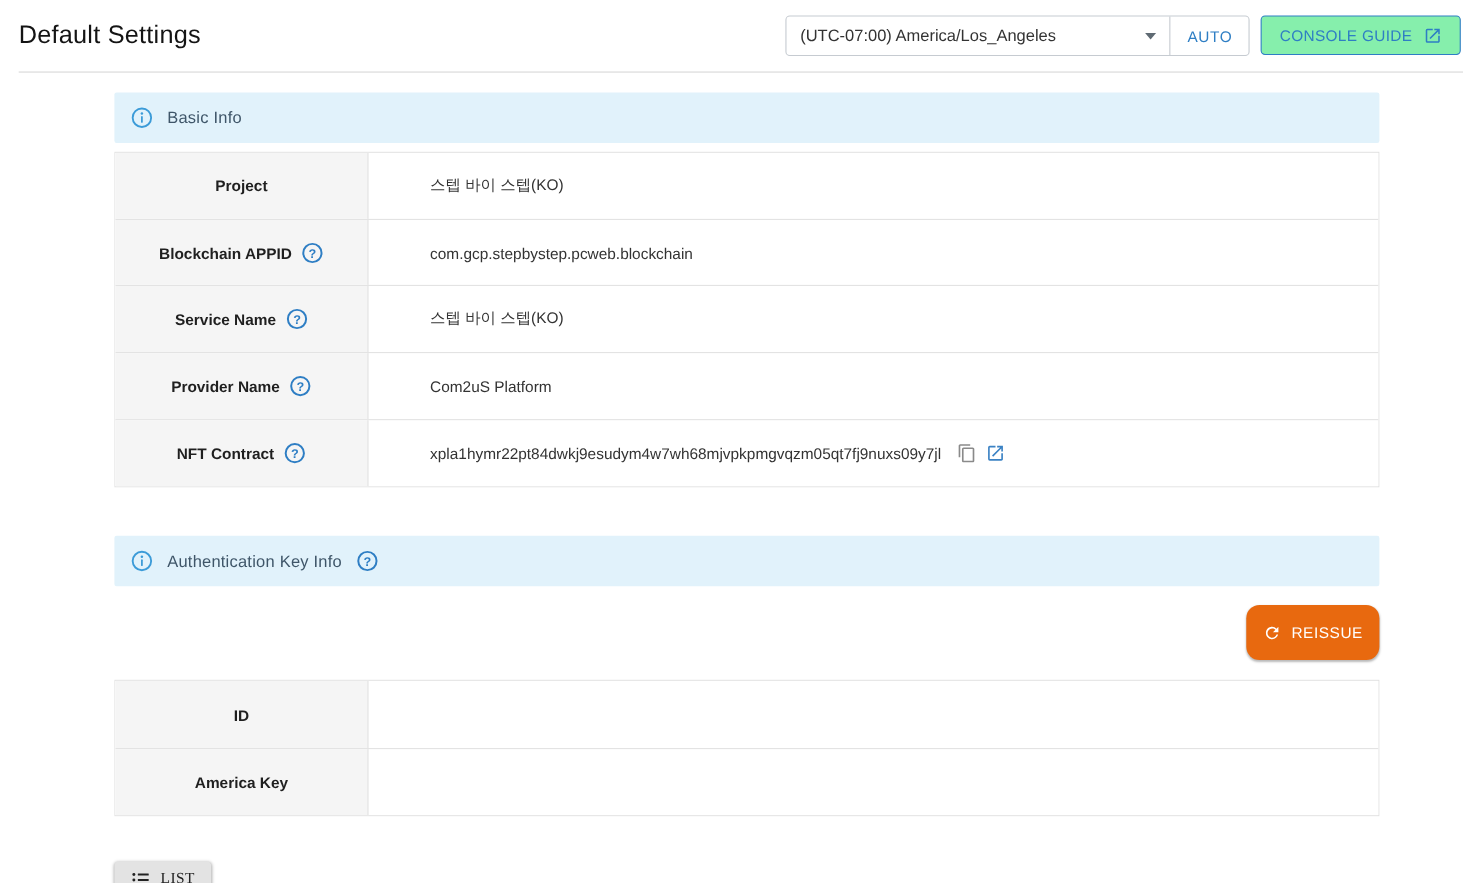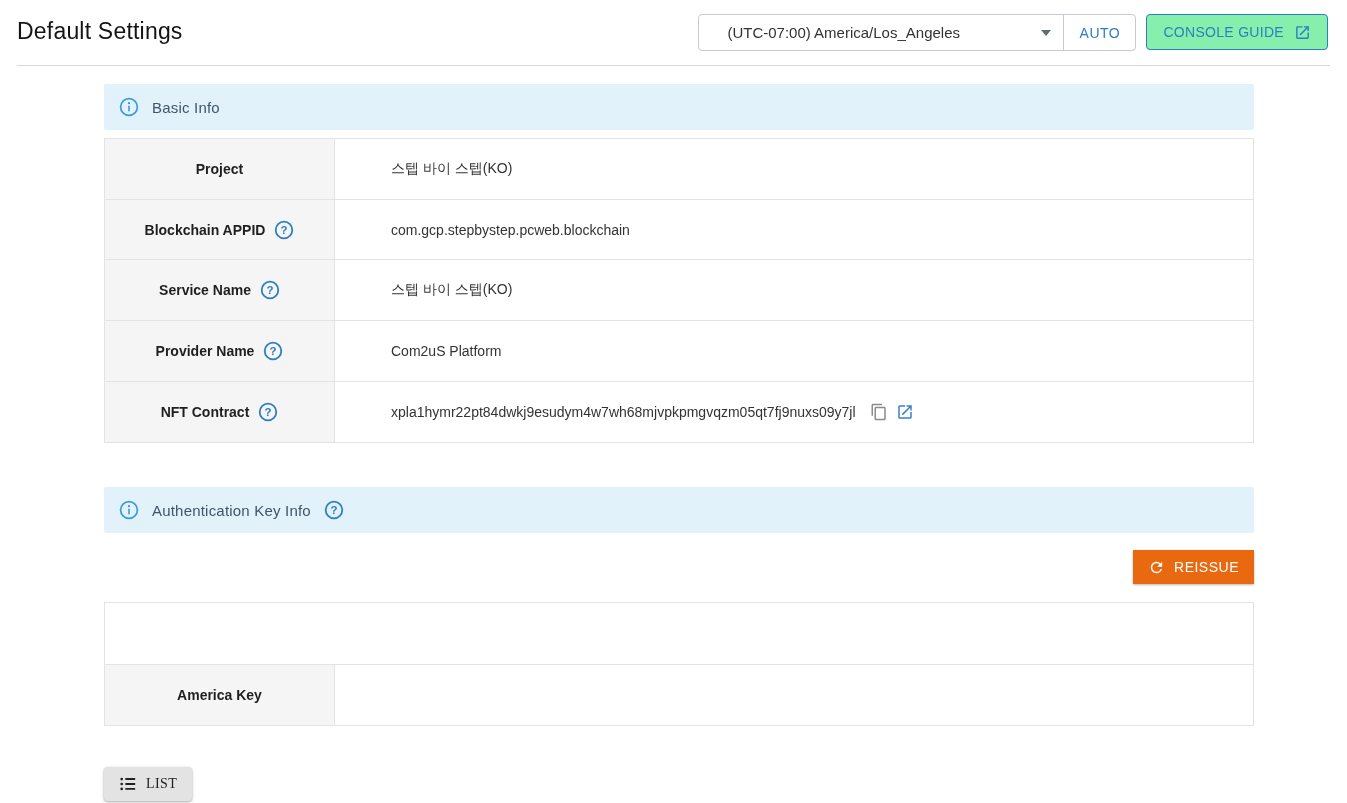--- a/index.html
+++ b/index.html
@@ -17,21 +17,21 @@
     padding-top:16px;
     height:66px;
     border-bottom:1px solid #d8d8d8;
     display:flex; align-items:flex-start;
   }
   .page-title { font-size:23px; color:#141414; letter-spacing:.2px; line-height:30px; }
   .topbar-controls { margin-left:auto; display:flex; gap:10px; margin-top:-2px; padding-right:2px; }
 
   .tz-group {
     display:flex; align-items:stretch; height:37px;
-    border:1px solid #c6cbd1; border-radius:4px; background:#fff;padding-left:16px;
+    border:1px solid #c6cbd1; border-radius:4px; background:#fff;
   }
   .tz-select {
     width:348px; display:flex; align-items:center;
     padding:0 12px; font-size:15px; color:#333; cursor:pointer;
   }
   .caret {
     width:0; height:0; margin-left:auto;
     border-left:5px solid transparent; border-right:5px solid transparent;
     border-top:6px solid #5f6a73;
   }
@@ -70,22 +70,22 @@
   }
   .cell-value {
     flex:1; display:flex; align-items:center; gap:8px;
     padding:0 16px; font-size:14px; color:#333;
   }
 
   .gap-44 { height:44px; }
 
   .reissue-row { margin-top:17px; display:flex; justify-content:flex-end; }
   .reissue-btn {
-    height:34px; padding:0 15px;
-    background:#e8690f; border:none; border-radius:0;
+    height:50px; padding:0 15px;
+    background:#e8690f; border:none; border-radius:12px;
     color:#fff; font-size:14px; letter-spacing:.5px;
     display:flex; align-items:center; gap:9px; cursor:pointer;
     box-shadow:0 1px 2px rgba(0,0,0,.28);
     font-family:inherit;
   }
 
   .auth-table { margin-top:18px; }
 
   .list-row { margin-top:41px; }
   .list-btn {
@@ -246,20 +246,23 @@
         <svg width="17" height="17" viewBox="0 0 24 24" fill="currentColor">
             <path d="M17.65 6.35A7.95 7.95 0 0 0 12 4c-4.42 0-7.99 3.58-7.99 8s3.57 8 7.99 8c3.73 0 6.84-2.55 7.73-6h-2.08A5.99 5.99 0 0 1 12 18c-3.31 0-6-2.69-6-6s2.69-6 6-6c1.66 0 3.14.69 4.22 1.78L13 11h7V4l-2.35 2.35z"></path>
           </svg>
       </span>
       <span>REISSUE</span>
     </button>
   </div>
 
   <div class="info-table auth-table">
     <div class="trow tall">
+      <div class="cell-label">
+        <span>ID</span>
+      </div>
       <div class="cell-value"></div>
     </div>
     <div class="trow tall">
       <div class="cell-label">
         <span>America Key</span>
       </div>
       <div class="cell-value"></div>
     </div>
   </div>
 

